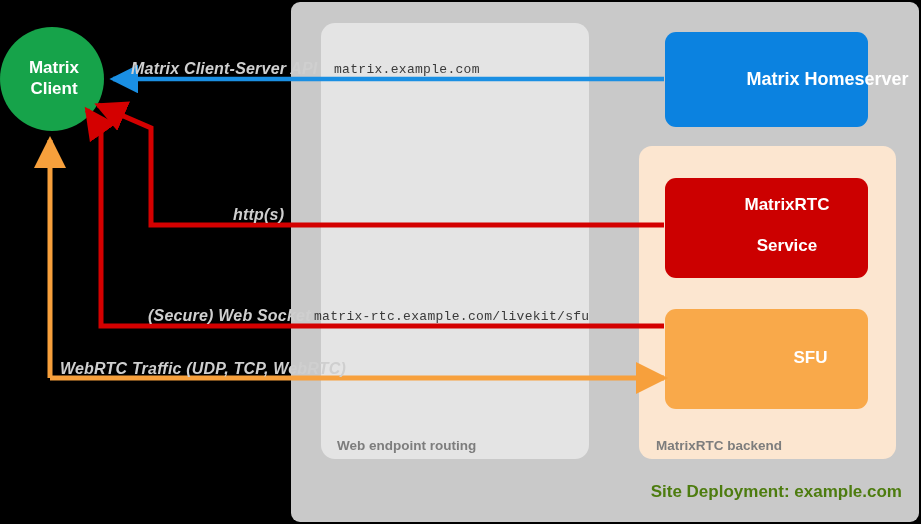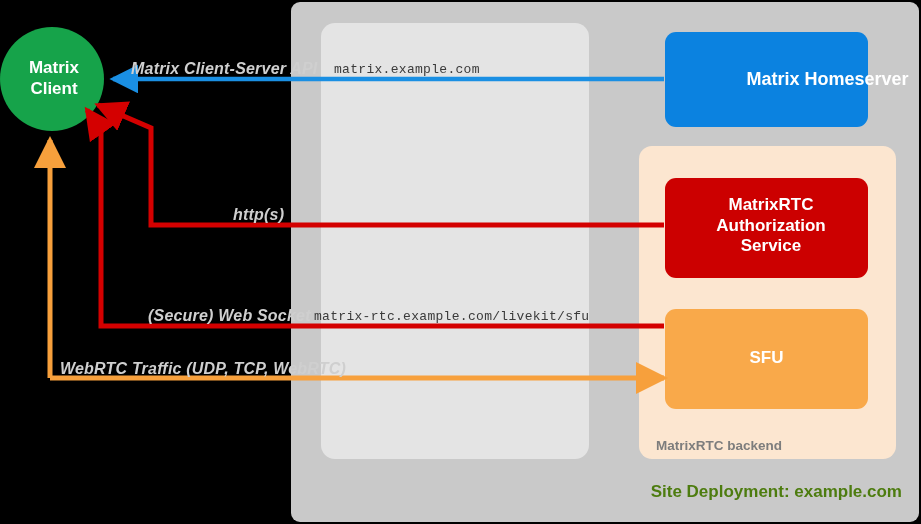--- a/index.html
+++ b/index.html
@@ -115,39 +115,40 @@
     <path d="M 50,378 L 664,378" stroke="#f7a03c" stroke-width="5" fill="none" marker-end="url(#arrow-orange)"></path>
   </svg>
 
   <div class="txt node-label client-label" style="left:0px; top:58px; width:108px;">
     <span>Matrix</span><br>
     <span>Client</span>
   </div>
 
   <div class="txt node-label homeserver-label" style="left:665px; top:69px; width:245px;padding-left:40px;">Matrix Homeserver</div>
 
-  <div class="txt node-label authsvc-label" style="left:687px; top:195px; width:168px;">
+  <div class="txt node-label authsvc-label" style="left:703px; top:195px; width:168px;">
     <span>MatrixRTC</span><br>
-    <span>Authorization</span><br>
+    <br>
     <span>Service</span>
   </div>
 
-  <div class="txt node-label sfu-label" style="left:665px; top:348px; width:203px;">SFU</div>
+  <div class="txt node-label sfu-label" style="left:665px; top:348px; width:203px;padding-left:44px;">SFU</div>
 
   <div class="txt arrow-label" style="left:131px; top:60px;">Matrix Client-Server API</div>
 
   <div class="txt arrow-label" style="left:233px; top:206px;">http(s)</div>
 
   <div class="txt arrow-label" style="left:148px; top:307px;">(Secure) Web Socket</div>
 
   <div class="txt arrow-label" style="left:60px; top:360px;">WebRTC Traffic (UDP, TCP, WebRTC)</div>
 
   <div class="txt mono-label" style="left:334px; top:62px;">matrix.example.com</div>
 
 
   <div class="txt mono-label" style="left:314px; top:309px;">matrix-rtc.example.com/livekit/sfu</div>
 
+  <div class="txt group-caption" style="left:337px; top:438px;">Web endpoint routing</div>
 
   <div class="txt group-caption" style="left:656px; top:438px;">MatrixRTC backend</div>
 
   <div class="txt site-caption" style="left:520px; top:482px; width:382px; text-align:right;">Site Deployment: example.com</div>
 
 </div>
 
 </body></html>

